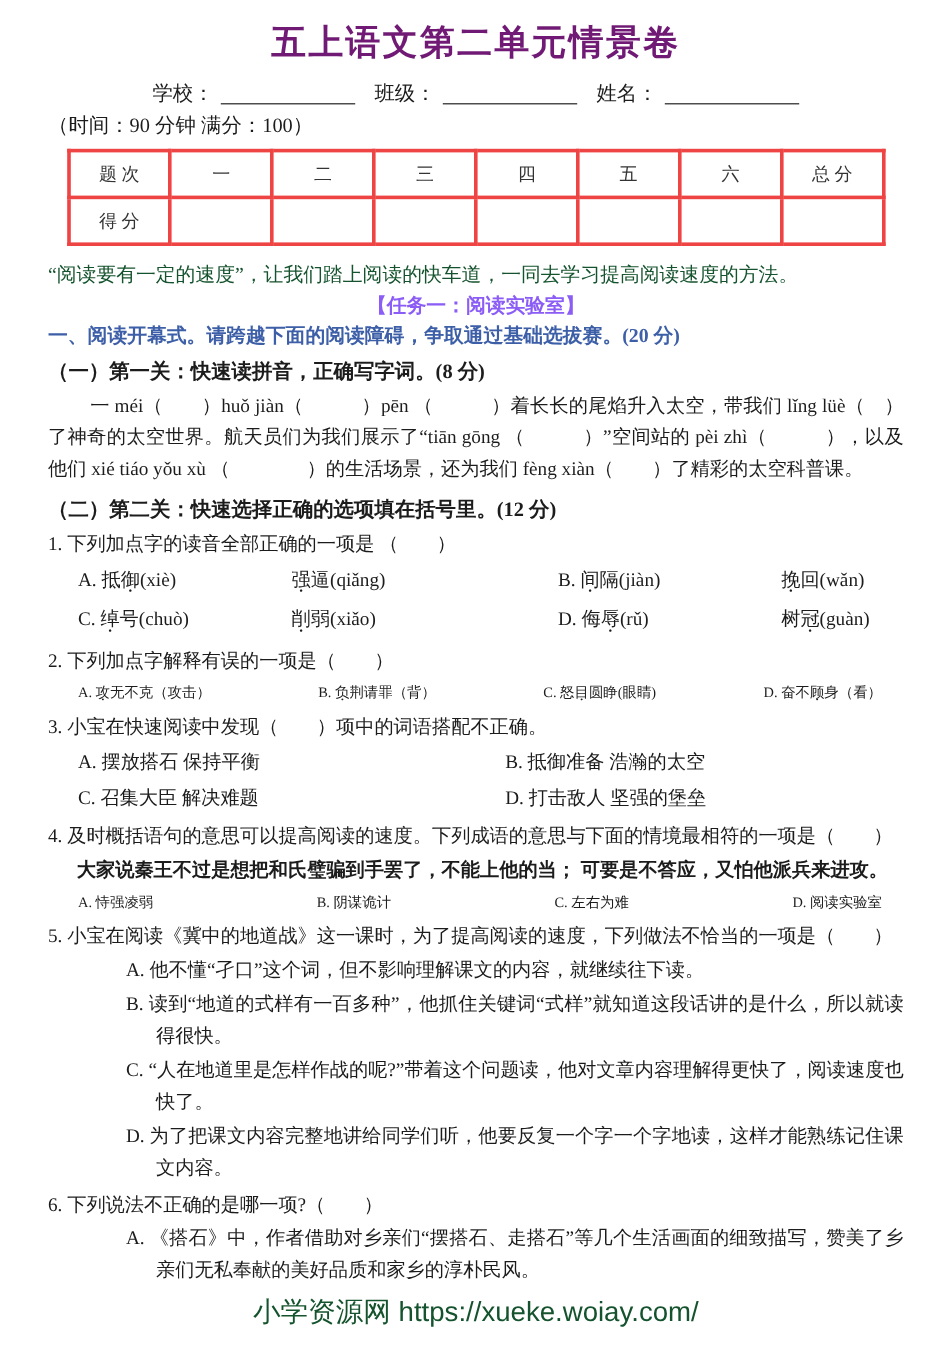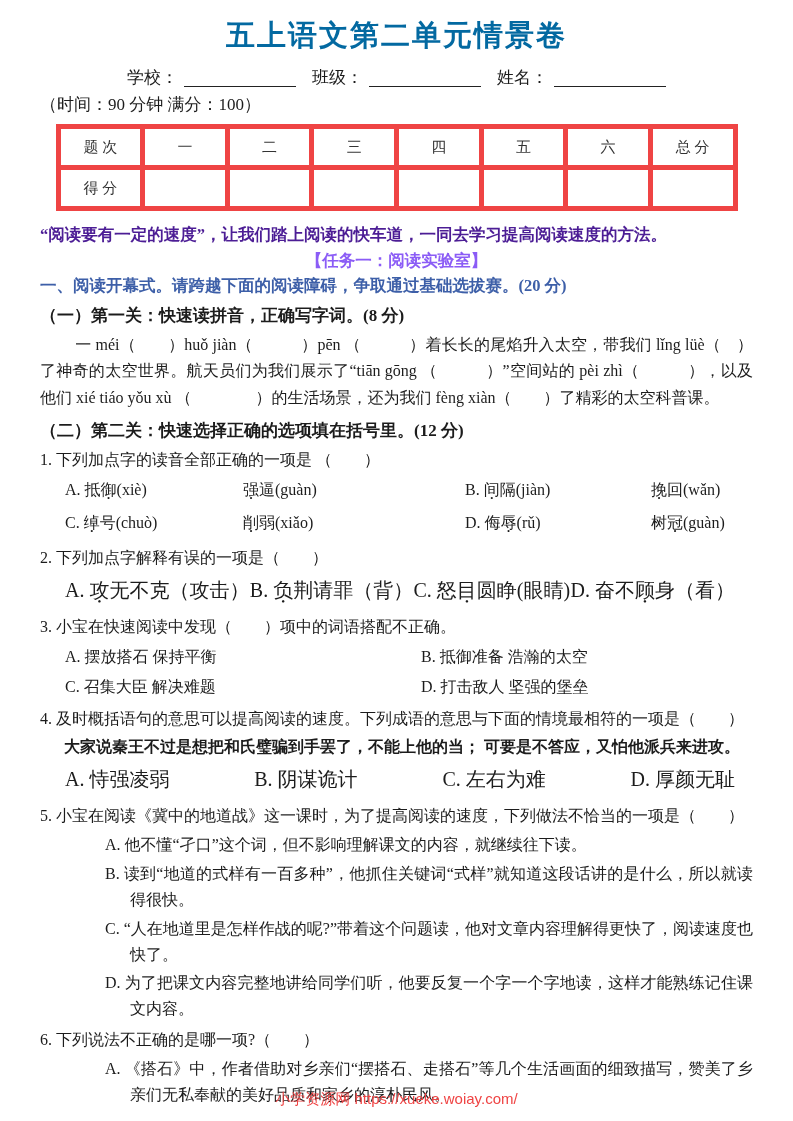--- a/index.html
+++ b/index.html
@@ -4,58 +4,58 @@
 <style>
   html,body{margin:0;padding:0;background:#ffffff;}
   body{
     width:793px;height:1121px;overflow:hidden;
     font-family:"Liberation Serif","DejaVu Serif",serif;
     color:#1c1c1c;position:relative;
   }
   .page{box-sizing:border-box;width:793px;height:1121px;padding:10px 40px 0 40px;position:relative;}
 
   .title{
-    text-align:center;font-size:29px;font-weight:bold;color:#0369a1;
+    text-align:center;font-size:29px;font-weight:bold;color:#701a75;
     margin:6px 0 10px 0;letter-spacing:2px;
   }
   .fields{display:flex;justify-content:center;align-items:flex-end;font-size:17px;margin:0 0 4px 0;}
   .blank{display:inline-block;width:112px;height:17px;border-bottom:1.5px solid #222;margin:0 16px 2px 6px;}
   .blank.last{margin-right:0;}
   .meta{text-align:left;font-size:17px;margin:2px 0 8px 0;}
 
   table.score{width:682px;margin:0 auto 12px auto;border-collapse:collapse;font-size:15px;table-layout:fixed;}
-  table.score td{border:5px solid #ef4444;height:34px;text-align:center;vertical-align:middle;color:#333;}
+  table.score td{border:3px solid #ef4444;height:34px;text-align:center;vertical-align:middle;color:#333;}
 
-  .red-line{color:#4c1d95;font-weight:bold;font-size:16.5px;margin:10px 0 3px 0;line-height:1.45;}
+  .red-line{color:#14532d;font-weight:normal;font-size:16.5px;margin:10px 0 3px 0;line-height:1.45;}
   .banner{color:#8b5cf6;font-weight:bold;font-size:16.5px;text-align:center;margin:3px 0;}
   .section{color:#3d5fa8;font-weight:bold;font-size:16.5px;margin:3px 0 7px 0;}
   .part-heading{font-weight:bold;font-size:17px;margin:7px 0 5px 0;}
 
   .para{font-size:16px;line-height:1.66;text-align:justify;text-indent:2.2em;margin:0 0 5px 0;}
 
   .q{margin:0 0 2px 0;}
   .stem{font-size:16px;line-height:1.6;margin:5px 0 2px 0;}
   .context{font-size:16px;line-height:1.6;margin:0 0 2px 0;padding-left:24px;font-weight:bold;}
 
   .grid4{display:grid;grid-template-columns:178px 222px 186px auto;padding-left:25px;font-size:16px;line-height:2.05;}
   .grid2{display:grid;grid-template-columns:356px auto;padding-left:25px;font-size:16px;line-height:1.85;}
-  .row-sp{display:flex;justify-content:space-between;padding:0 18px 0 25px;font-size:20px;line-height:1.85;}
+  .row-sp{display:flex;justify-content:space-between;padding:0 18px 0 25px;font-size:12px;line-height:1.85;}
 
   .opt-line{font-size:16px;line-height:1.62;margin:3px 0;padding-left:90px;text-indent:-25px;text-align:justify;}
 
   .em-dot{position:relative;}
   .em-dot::after{
     content:"•";position:absolute;left:50%;bottom:-0.52em;
     transform:translateX(-50%);font-size:0.55em;line-height:1;color:#1c1c1c;
   }
 
   .footer{
     position:absolute;left:0;bottom:12px;width:100%;text-align:center;
     font-family:"Liberation Sans","DejaVu Sans",sans-serif;
-    font-size:15px;color:#ef4444;
+    font-size:23px;color:#14532d;
   }
 </style>
 </head>
 <body>
 
 <div class="page">
 
   <h1 class="title">五上语文第二单元情景卷</h1>
 
   <div class="fields">
@@ -100,21 +100,21 @@
 
   <p class="part-heading">（一）第一关：快速读拼音，正确写字词。(8 分)</p>
   <p class="para">一 méi（　　）huǒ jiàn（　　　）pēn （　　　）着长长的尾焰升入太空，带我们 lǐng lüè（　）了神奇的太空世界。航天员们为我们展示了“tiān gōng （　　　）”空间站的 pèi zhì（　　　），以及他们 xié tiáo yǒu xù （　　　　）的生活场景，还为我们 fèng xiàn（　　）了精彩的太空科普课。</p>
 
   <p class="part-heading">（二）第二关：快速选择正确的选项填在括号里。(12 分)</p>
 
   <div class="q">
     <p class="stem">1. 下列加点字的读音全部正确的一项是 （　　）</p>
     <div class="grid4">
       <div><span>A.  抵</span><span class="em-dot">御</span><span>(xiè)</span></div>
-      <div><span class="em-dot">强</span><span>逼(guàn)</span></div>
+      <div><span class="em-dot">强</span><span>逼(qiǎng)</span></div>
       <div><span>B.  </span><span class="em-dot">间</span><span>隔(jiàn)</span></div>
       <div><span class="em-dot">挽</span><span>回(wǎn)</span></div>
       <div><span>C.  </span><span class="em-dot">绰</span><span>号(chuò)</span></div>
       <div><span class="em-dot">削</span><span>弱(xiǎo)</span></div>
       <div><span>D.  侮</span><span class="em-dot">辱</span><span>(rǔ)</span></div>
       <div><span>树</span><span class="em-dot">冠</span><span>(guàn)</span></div>
     </div>
   </div>
 
   <div class="q">
@@ -137,21 +137,21 @@
     </div>
   </div>
 
   <div class="q">
     <p class="stem">4. 及时概括语句的意思可以提高阅读的速度。下列成语的意思与下面的情境最相符的一项是（　　）</p>
     <p class="context">大家说秦王不过是想把和氏璧骗到手罢了，不能上他的当；  可要是不答应，又怕他派兵来进攻。</p>
     <div class="row-sp">
       <span>A.  恃强凌弱</span>
       <span>B.  阴谋诡计</span>
       <span>C.  左右为难</span>
-      <span>D.  厚颜无耻</span>
+      <span>D.  阅读实验室</span>
     </div>
   </div>
 
   <div class="q">
     <p class="stem">5. 小宝在阅读《冀中的地道战》这一课时，为了提高阅读的速度，下列做法不恰当的一项是（　　）</p>
     <p class="opt-line">A.  他不懂“孑口”这个词，但不影响理解课文的内容，就继续往下读。</p>
     <p class="opt-line">B.  读到“地道的式样有一百多种”，他抓住关键词“式样”就知道这段话讲的是什么，所以就读得很快。</p>
     <p class="opt-line">C. “人在地道里是怎样作战的呢?”带着这个问题读，他对文章内容理解得更快了，阅读速度也快了。</p>
     <p class="opt-line">D.  为了把课文内容完整地讲给同学们听，他要反复一个字一个字地读，这样才能熟练记住课文内容。</p>
   </div>

